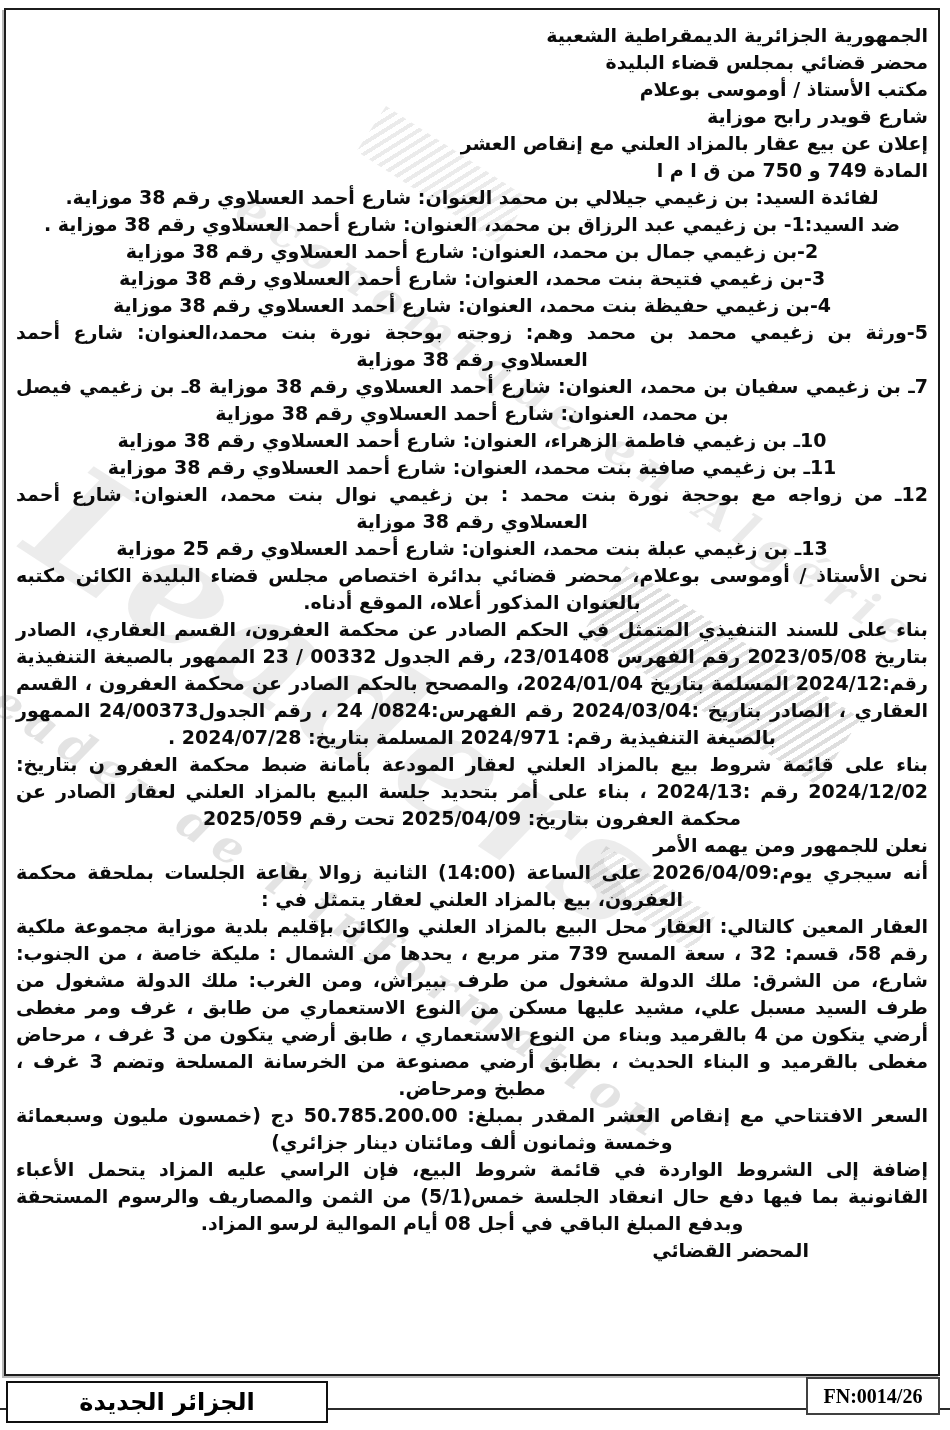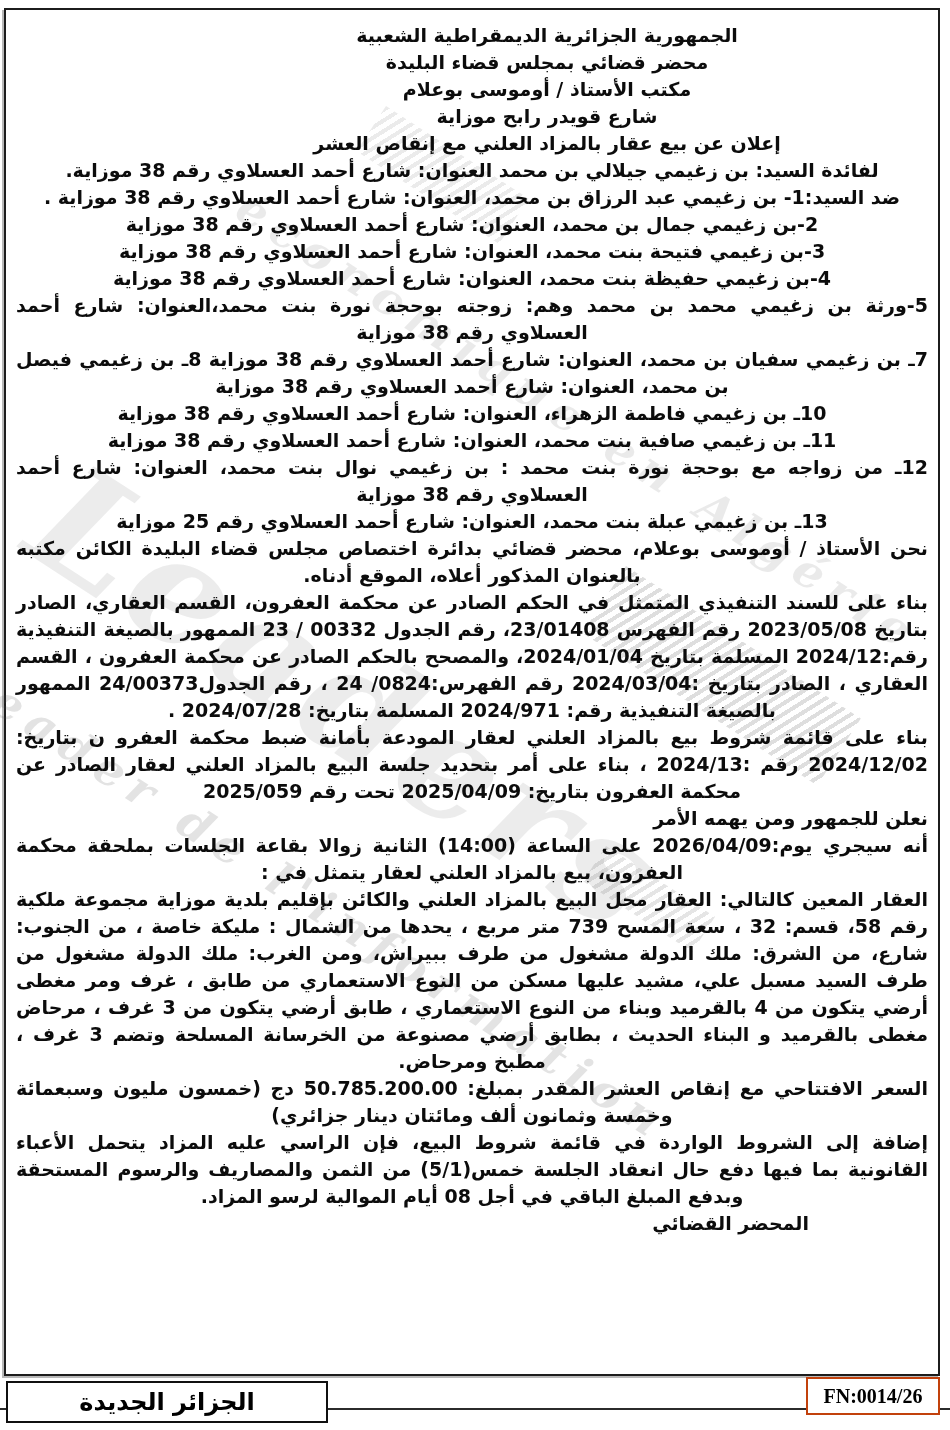--- a/index.html
+++ b/index.html
@@ -10,21 +10,21 @@
     position:absolute; left:4px; top:8px; width:932px; height:1364px;
     border:2px solid #1c1c1c; background:#ffffff;
     box-shadow:-2px 2px 0 rgba(0,0,0,0.28);
   }
 
   .content {
     position:absolute; left:0; top:0; right:0; bottom:0;
     padding:12px 10px 0 10px; direction:rtl; z-index:2;
   }
   .line { font-size:19px; font-weight:bold; line-height:27px; color:#0c0c0c; }
-  .c { text-align:center; padding-left:150px; }           
+  .c { text-align:right; padding-left:150px; }           
   .j { text-align:justify; text-align-last:center; }       
   .a { text-align:right; margin-left:0; padding-left:0; }  
   .s { text-align:right; margin-right:119px; }             
 
   
   .wm { position:absolute; z-index:1; pointer-events:none; white-space:nowrap; }
   .wm-brand {
     top:420px; left:90px; font-size:150px; font-style:italic; font-weight:bold;
     letter-spacing:8px; color:rgba(70,70,70,0.10); transform:rotate(33deg);
     transform-origin:left top; font-family:"DejaVu Serif", serif;
@@ -50,21 +50,21 @@
   
   .bottom-rule { position:absolute; left:0; right:0; top:1408px; border-top:2px solid #2b2b2b; z-index:1; }
   .news-box {
     position:absolute; left:6px; top:1381px; width:318px; height:38px;
     background:#ffffff; border:2px solid #101010; z-index:3;
     font-weight:bold; font-size:24px; line-height:38px; text-align:center;
     direction:rtl; color:#000; font-family:"DejaVu Sans", sans-serif;
   }
   .ref-box {
     position:absolute; left:806px; top:1377px; width:130px; height:34px;
-    background:#ffffff; border:2px solid #c2410c; z-index:3;
+    background:#ffffff; border:2px solid #404040; z-index:3;
     font-weight:bold; font-size:20px; line-height:34px; text-align:center;
     color:#000; font-family:"Liberation Serif", serif;
   }
 </style>
 </head>
 <body>
 
 <div class="page">
 
   <div class="frame">
@@ -75,20 +75,21 @@
     <div class="wm wm-hatch wm-hatch1"></div>
     <div class="wm wm-hatch wm-hatch2"></div>
     <div class="wm wm-hatch wm-hatch3"></div>
 
     <div class="content">
       <div class="line c">الجمهورية الجزائرية الديمقراطية الشعبية</div>
       <div class="line c">محضر قضائي بمجلس قضاء البليدة</div>
       <div class="line c">مكتب الأستاذ / أوموسى بوعلام</div>
       <div class="line c">شارع قويدر رابح موزاية</div>
       <div class="line c">إعلان عن بيع عقار بالمزاد العلني مع إنقاص العشر</div>
+      <div class="line c">المادة 749 و 750 من ق ا م ا</div>
 
       <div class="line j">لفائدة السيد: بن زغيمي جيلالي بن محمد العنوان: شارع أحمد العسلاوي رقم 38 موزاية.</div>
       <div class="line j">ضد السيد:1- بن زغيمي عبد الرزاق بن محمد، العنوان: شارع أحمد العسلاوي رقم 38 موزاية .</div>
       <div class="line j">2-بن زغيمي جمال بن محمد، العنوان: شارع أحمد العسلاوي رقم 38 موزاية</div>
       <div class="line j">3-بن زغيمي فتيحة بنت محمد، العنوان: شارع أحمد العسلاوي رقم 38 موزاية</div>
       <div class="line j">4-بن زغيمي حفيظة بنت محمد، العنوان: شارع أحمد العسلاوي رقم 38 موزاية</div>
       <div class="line j">5-ورثة بن زغيمي محمد بن محمد وهم: زوجته بوحجة نورة بنت محمد،العنوان: شارع أحمد العسلاوي رقم 38 موزاية</div>
       <div class="line j">7ـ بن زغيمي سفيان بن محمد، العنوان: شارع أحمد العسلاوي رقم 38 موزاية 8ـ بن زغيمي فيصل بن محمد، العنوان: شارع أحمد العسلاوي رقم 38 موزاية</div>
       <div class="line j">10ـ بن زغيمي فاطمة الزهراء، العنوان: شارع أحمد العسلاوي رقم 38 موزاية</div>
       <div class="line j">11ـ بن زغيمي صافية بنت محمد، العنوان: شارع أحمد العسلاوي رقم 38 موزاية</div>

